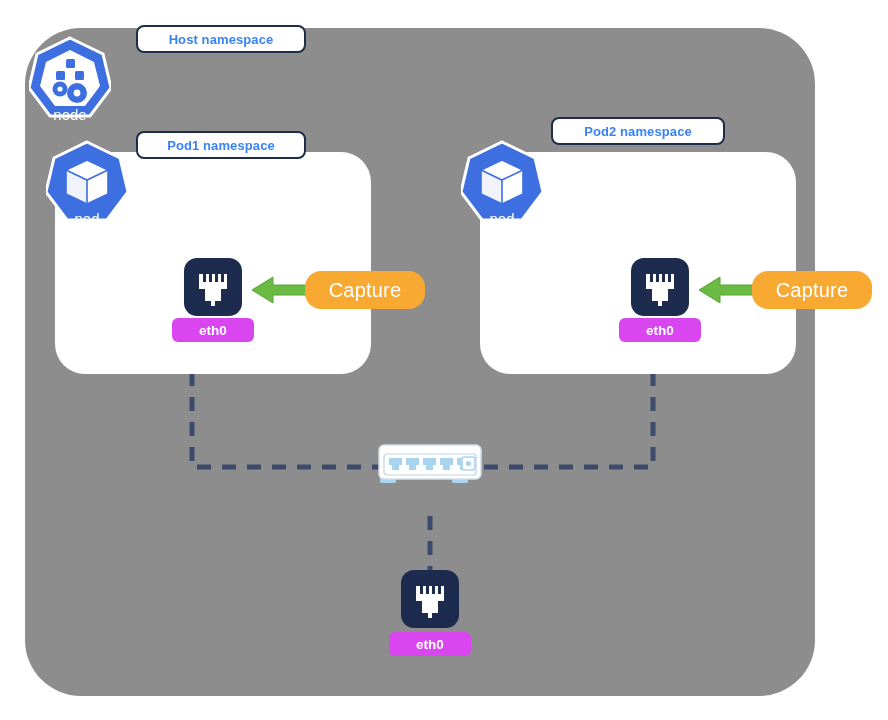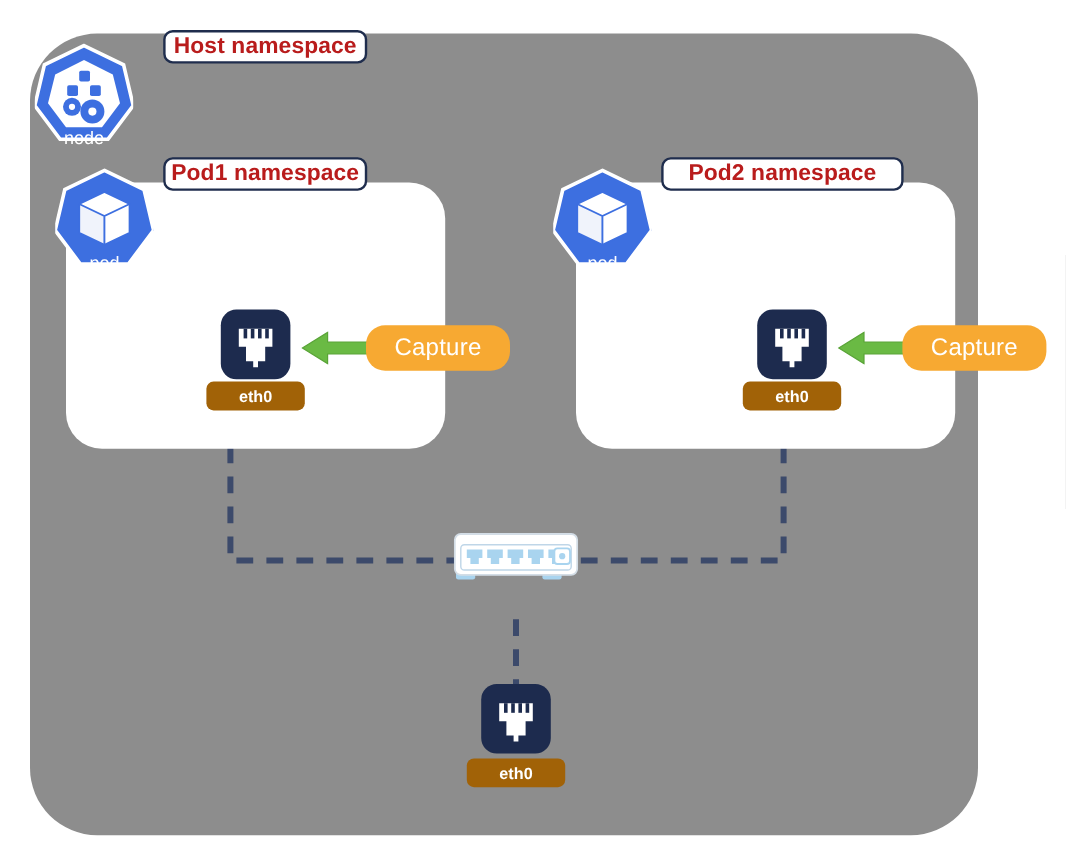--- a/index.html
+++ b/index.html
@@ -37,32 +37,32 @@
   }
   .pod1-box { left: 55px;  top: 152px; width: 316px; height: 222px; }
   .pod2-box { left: 480px; top: 152px; width: 316px; height: 222px; }
 
   
   .ns-label {
     position: absolute;
     background: #ffffff;
     border: 2px solid #1f2d4d;
     border-radius: 8px;
-    color: #b91c1c;
+    color: #3b82f6;
     font-weight: bold;
-    font-size: 19px;
+    font-size: 13px;
     letter-spacing: .1px;
     display: flex;
     align-items: center;
     justify-content: center;
     box-sizing: border-box;
   }
   .ns-host { left: 136px; top: 25px;  width: 170px; height: 28px; }
   .ns-pod1 { left: 136px; top: 131px; width: 170px; height: 28px; }
-  .ns-pod2 { left: 551px; top: 131px; width: 202px; height: 28px; }
+  .ns-pod2 { left: 551px; top: 117px; width: 174px; height: 28px; }
 
   
   .k8s-badge {
     position: absolute;
     width: 82px;
     height: 88px;
   }
   .k8s-badge svg { display: block; width: 100%; height: 100%; }
   .badge-node { left: 29px;  top: 36px; }
   .badge-pod1 { left: 46px;  top: 140px; }
@@ -73,21 +73,21 @@
     position: absolute;
     width: 58px;
     height: 58px;
     background: #1d2b4e;
     border-radius: 13px;
   }
   .eth-icon svg { display: block; width: 100%; height: 100%; }
   .eth-label {
     position: absolute;
     height: 24px;
-    background: #a16207;
+    background: #d946ef;
     border-radius: 6px;
     color: #ffffff;
     font-size: 13.5px;
     font-weight: bold;
     display: flex;
     align-items: center;
     justify-content: center;
   }
   .eth1-icon  { left: 184px; top: 258px; }
   .eth1-label { left: 172px; top: 318px; width: 82px; }

